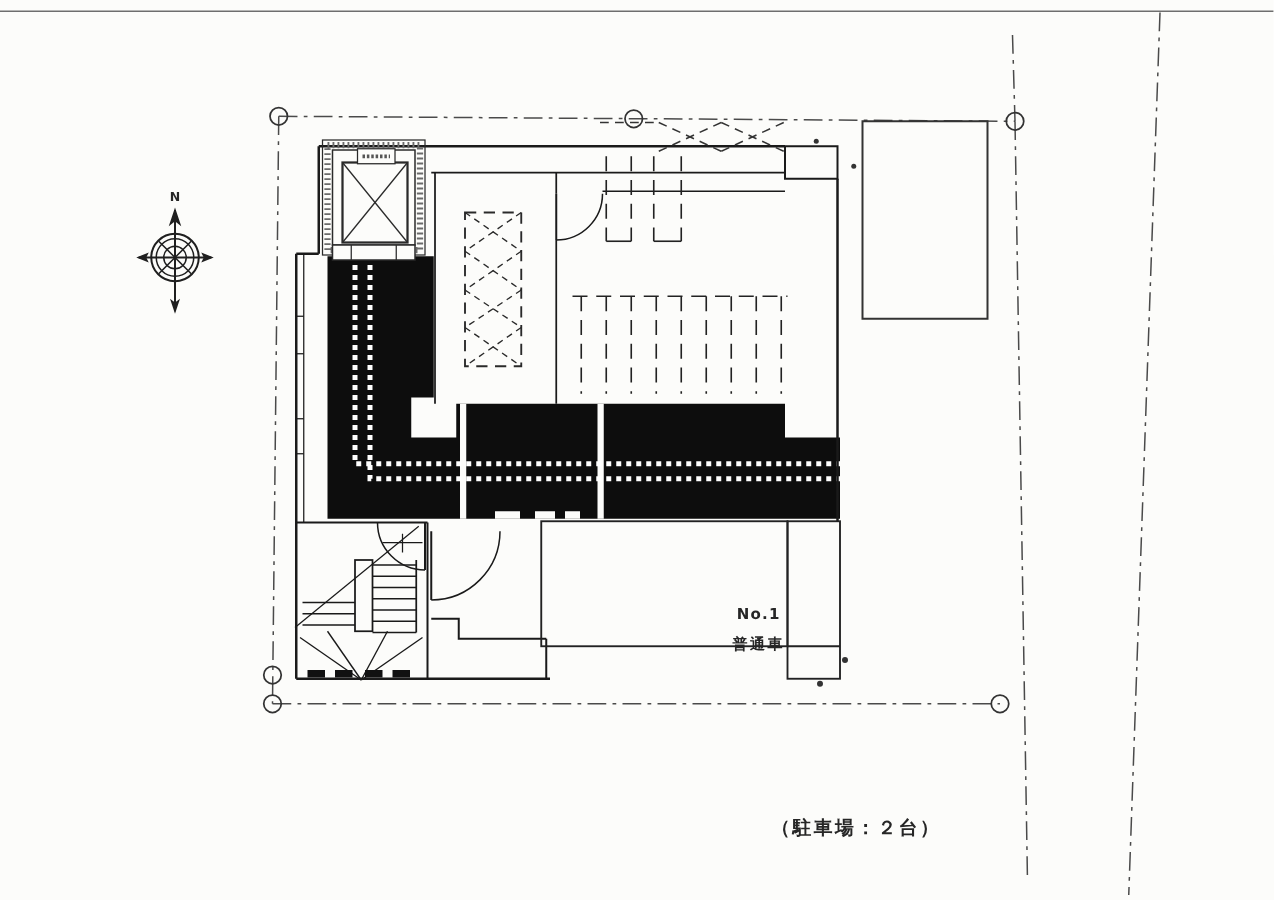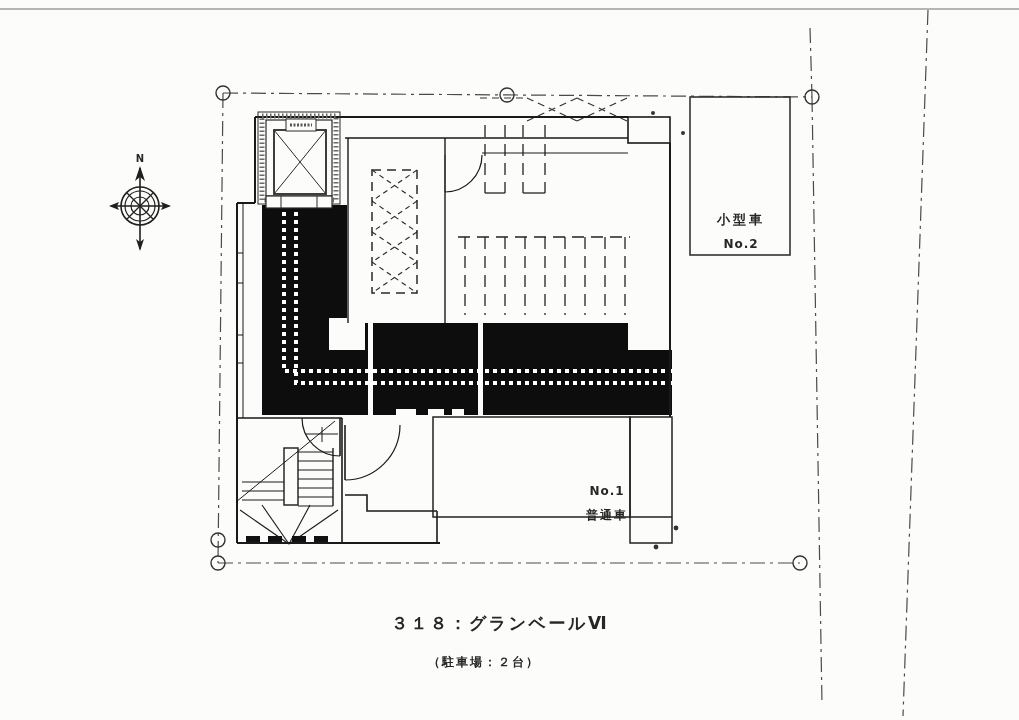--- a/index.html
+++ b/index.html
@@ -19,21 +19,21 @@
     line-height:24px;
     white-space:nowrap;
   }
   .lbl .ln{display:block;}
   .compass-n{font-size:10px;line-height:12px;}
   .space-lbl-2{left:691px;top:208px;width:100px;font-size:13px;letter-spacing:3px;}
   .space-lbl-2 .num{font-size:12px;letter-spacing:1px;}
   .space-lbl-1{left:557px;top:455px;width:100px;font-size:12px;letter-spacing:1px;margin-top:24px;}
   .space-lbl-1 .typ{font-size:12px;letter-spacing:2px;}
   .plan-title{left:250px;top:611px;width:500px;font-size:17px;letter-spacing:2.5px;}
-  .plan-subtitle{left:234px;top:650px;width:500px;font-size:12px;letter-spacing:2px;}
+  .plan-subtitle{left:253px;top:650px;width:500px;font-size:15px;letter-spacing:2px;text-align:right;}
 </style>
 </head>
 <body>
 
 <div class="canvas">
 
   <svg width="1019" height="720" viewBox="0 0 1019 720">
 
     <line x1="0" y1="9" x2="1019" y2="9" stroke="#6e6e6e" stroke-width="1.2"></line>
 
@@ -224,27 +224,22 @@
 
     <g stroke="#333" fill="none" stroke-width="1.6">
       <rect x="690" y="97" width="100" height="158"></rect>
       <circle cx="653" cy="113" r="2" fill="#333" stroke="none"></circle>
       <circle cx="683" cy="133" r="2" fill="#333" stroke="none"></circle>
     </g>
   </svg>
 
   <div class="lbl compass-n" style="left:132px;top:153px;width:16px;">N</div>
 
-  <div class="lbl space-lbl-2">
-    <span class="ln typ">小型車</span>
-    <span class="ln num">No.2</span>
-  </div>
 
   <div class="lbl space-lbl-1">
     <span class="ln num">No.1</span>
     <span class="ln typ">普通車</span>
   </div>
 
-  <div class="lbl plan-title">３１８：グランベールⅥ</div>
 
   <div class="lbl plan-subtitle">（駐車場：２台）</div>
 
 </div>
 
 </body></html>

